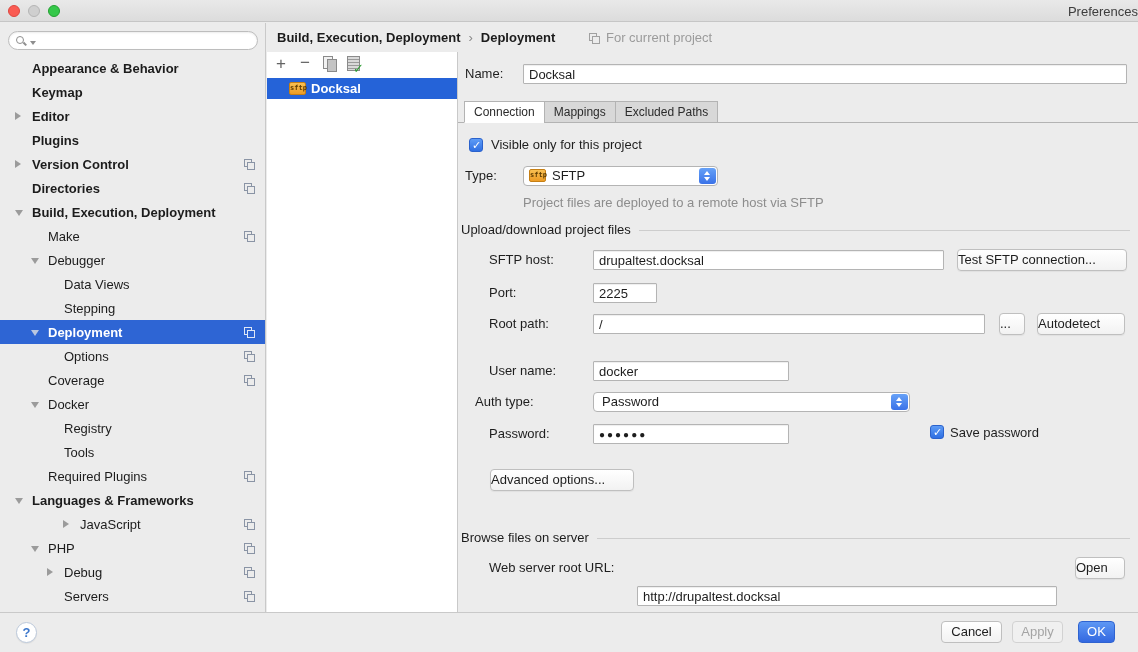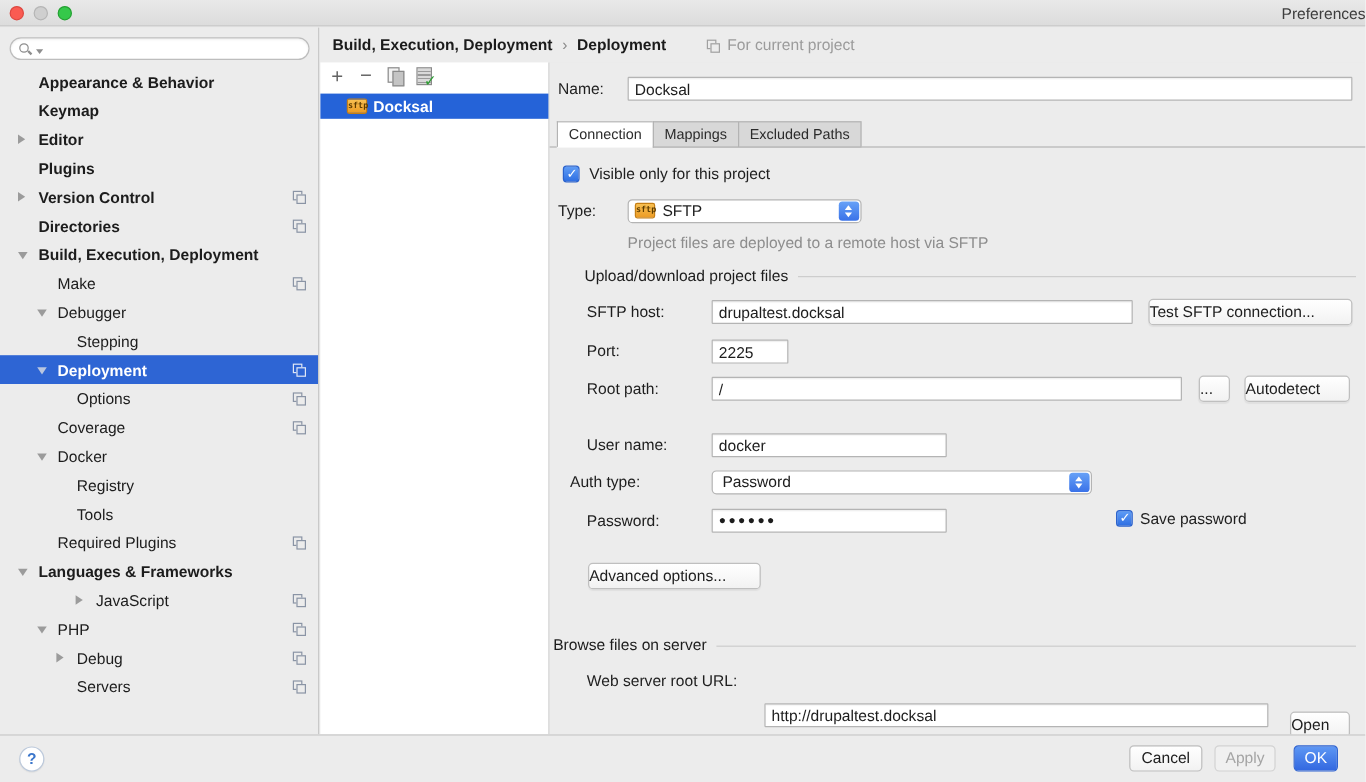--- a/index.html
+++ b/index.html
@@ -168,20 +168,23 @@
         </div>
         <div class="trow" style="padding-left: 48px;">
           <span class="tlabel">Make</span>
           <span class="pp"></span>
         </div>
         <div class="trow" style="padding-left: 48px;">
           <span class="arrow expanded" style="left: 31px;"></span>
           <span class="tlabel">Debugger</span>
         </div>
         <div class="trow" style="padding-left: 64px;">
+          <span class="tlabel">Data Views</span>
+        </div>
+        <div class="trow" style="padding-left: 64px;">
           <span class="tlabel">Stepping</span>
         </div>
         <div class="trow sel" style="padding-left: 48px;">
           <span class="arrow expanded" style="left: 31px;"></span>
           <span class="tlabel">Deployment</span>
           <span class="pp"></span>
         </div>
         <div class="trow" style="padding-left: 64px;">
           <span class="tlabel">Options</span>
           <span class="pp"></span>
@@ -273,21 +276,21 @@
 
     <span class="flabel" style="left:7px; top:114px;">Type:</span>
     <div class="combo" style="left:65px; top:114px; width:195px;">
       <span class="sftpicon" style="position:absolute; left:5px; top:2px;">sftp</span>
       <span class="val" style="left:28px;">SFTP</span>
       <span class="cap"></span>
     </div>
 
     <span class="hint" style="left:65px; top:143px;">Project files are deployed to a remote host via SFTP</span>
 
-    <div class="sect" style="top:170px;margin-left:26px;">
+    <div class="sect" style="top:170px;">
       <span class="stitle">Upload/download project files</span>
       <span class="rule"></span>
     </div>
 
     <span class="flabel" style="left:31px; top:198px;">SFTP host:</span>
     <input class="tfield" style="left: 135px; top: 198px; width: 351px;" value="drupaltest.docksal">
     <button class="btn" style="left:499px; top:197px; width:170px;">Test SFTP connection...</button>
 
     <span class="flabel" style="left:31px; top:231px;">Port:</span>
     <input class="tfield" style="left: 135px; top: 231px; width: 64px;" value="2225">
@@ -313,21 +316,21 @@
 
     <button class="btn" style="left:32px; top:417px; width:144px;">Advanced options...</button>
 
     <div class="sect" style="top:478px;">
       <span class="stitle">Browse files on server</span>
       <span class="rule"></span>
     </div>
 
     <span class="flabel" style="left:31px; top:506px;">Web server root URL:</span>
     <input class="tfield" style="left: 179px; top: 534px; width: 420px;" value="http://drupaltest.docksal">
-    <button class="btn" style="left:617px; top:505px; width:50px;margin-top:36px;">Open</button>
+    <button class="btn" style="left:617px; top:505px; width:50px;">Open</button>
 
   </div>
 
   <div class="footer">
     <div class="helpbtn">?</div>
     <button class="fbtn cancel">Cancel</button>
     <button class="fbtn apply" disabled="">Apply</button>
     <button class="fbtn ok">OK</button>
   </div>
 

